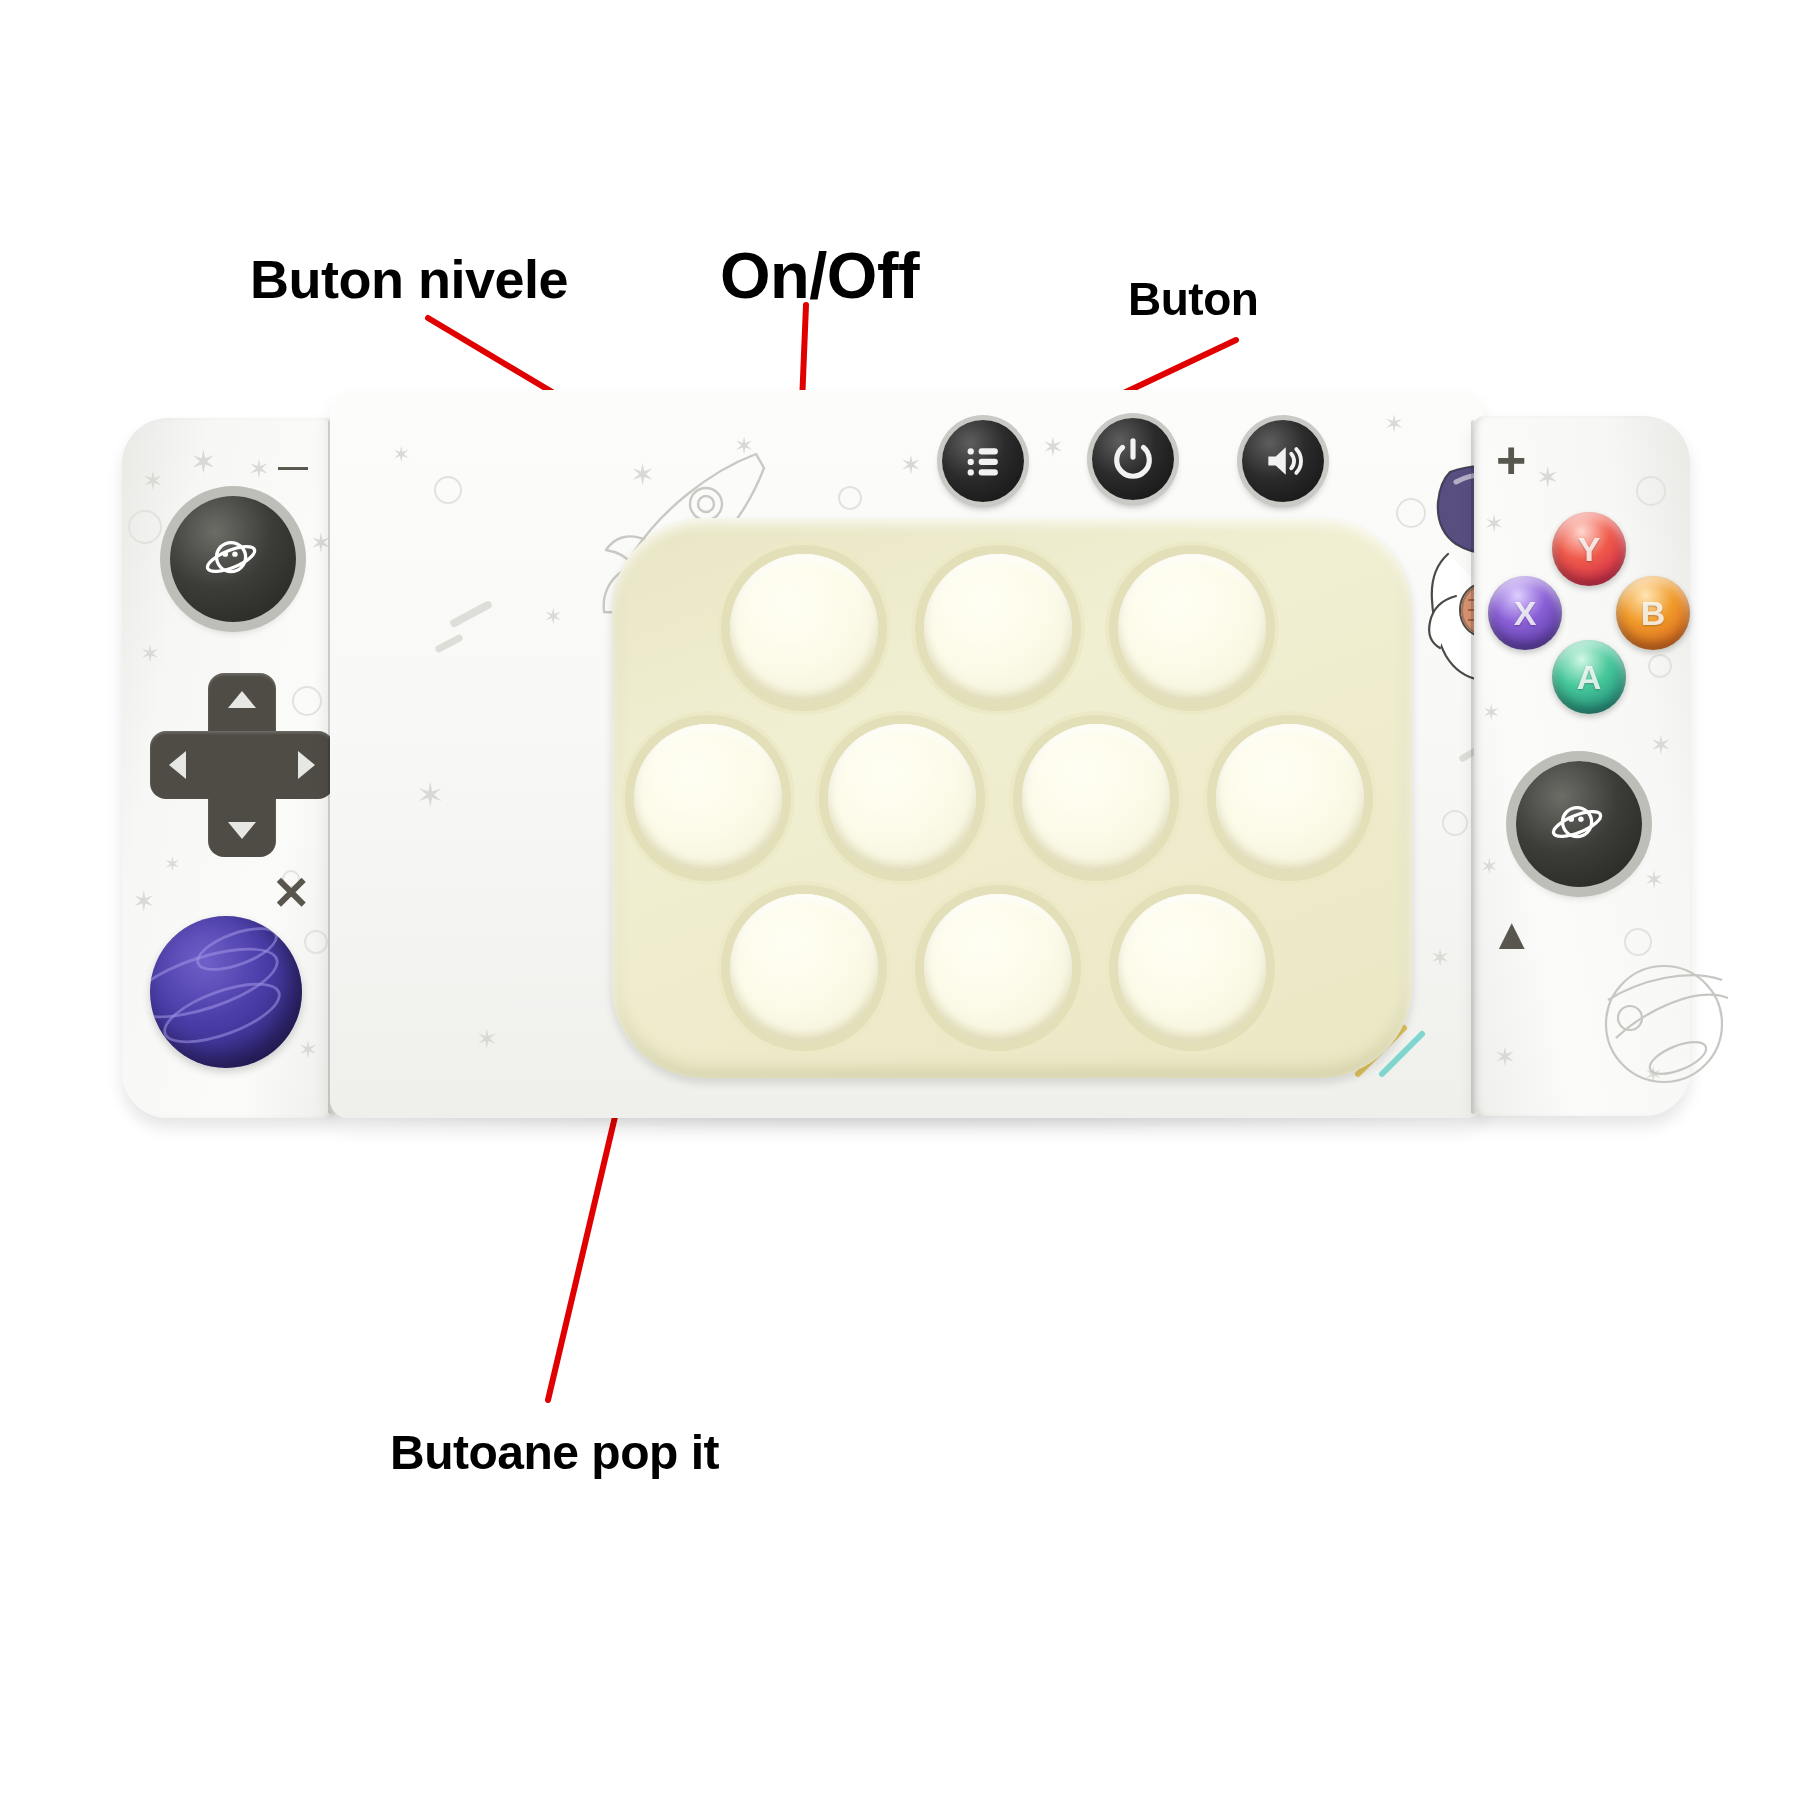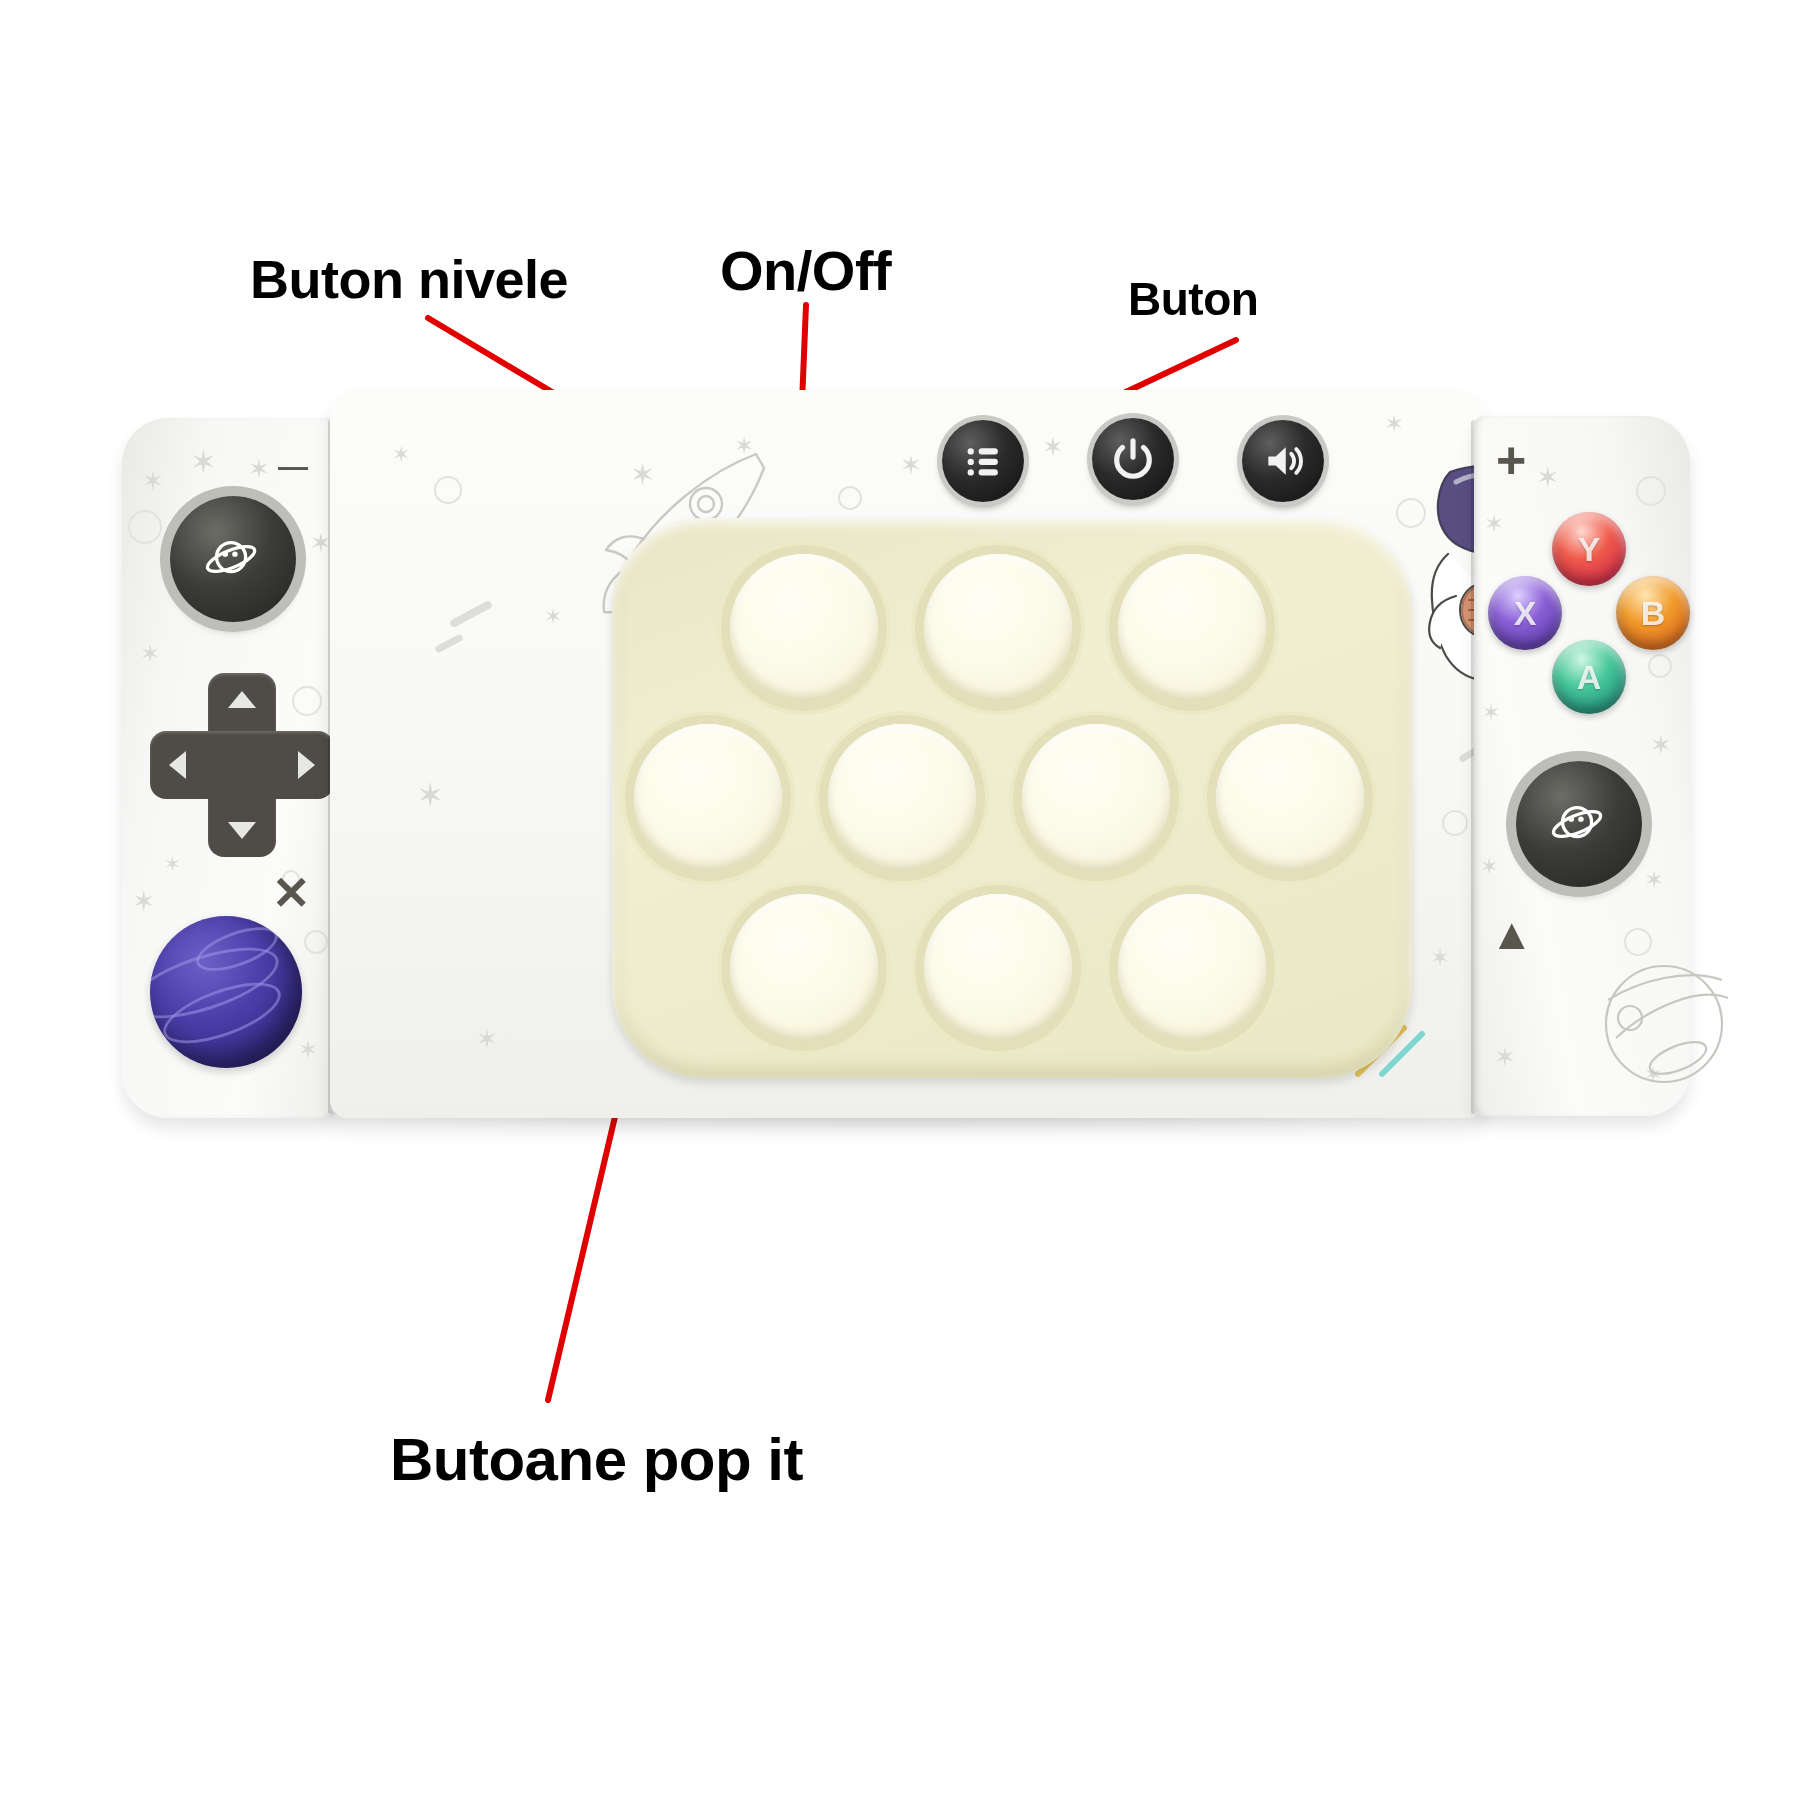--- a/index.html
+++ b/index.html
@@ -15,23 +15,23 @@
   
   .anno-label{
     position:absolute;
     font-family:"Liberation Sans", sans-serif;
     font-weight:bold;
     color:#000000;
     white-space:nowrap;
     letter-spacing:-0.5px;
   }
   #lbl-levels{left:250px;top:248px;font-size:54px;}
-  #lbl-onoff {left:720px;top:238px;font-size:56px;}
+  #lbl-onoff {left:720px;top:238px;font-size:65px;}
   #lbl-volume{left:1128px;top:272px;font-size:46px;}
-  #lbl-popit {left:390px;top:1425px;font-size:60px;}
+  #lbl-popit {left:390px;top:1425px;font-size:48px;}
 
   svg.leaders{position:absolute;left:0;top:0;width:1801px;height:1801px;pointer-events:none;}
 
   
   #device{
     position:absolute;
     left:122px;top:390px;
     width:1568px;height:730px;
   }
   .shell{

